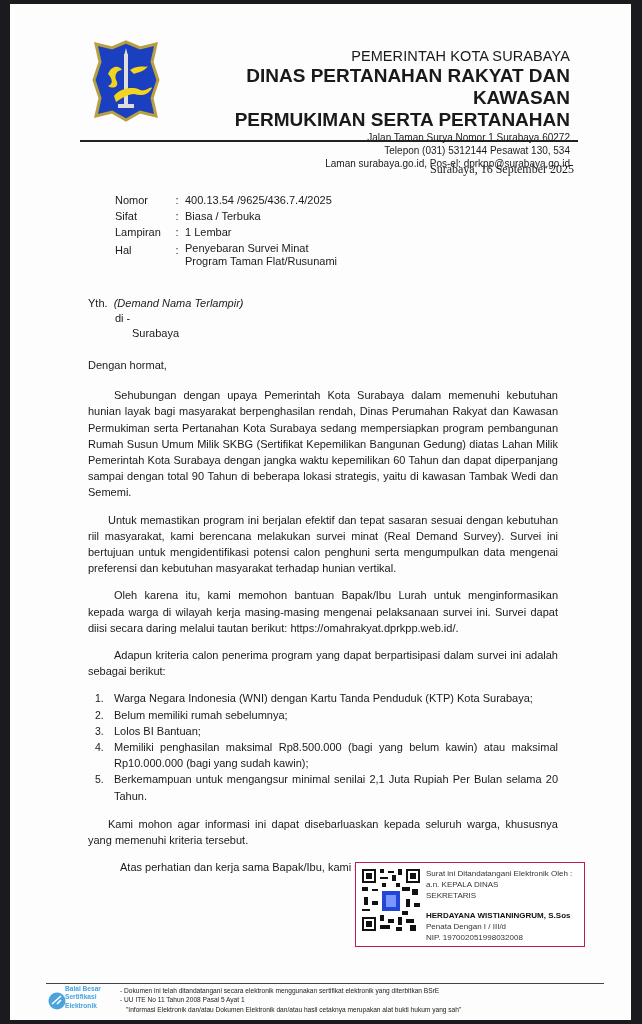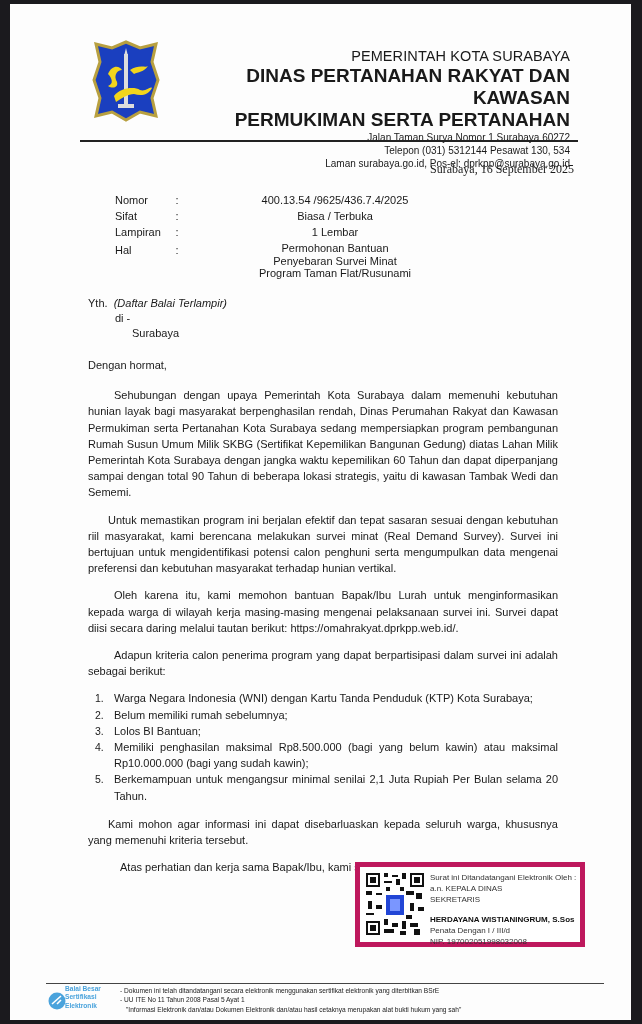--- a/index.html
+++ b/index.html
@@ -15,38 +15,38 @@
   .kop { position:absolute; left:150px; top:48px; width:420px; text-align:right; }
   .kop .l1 { font-size:14.5px; letter-spacing:0.1px; line-height:17px; }
   .kop .l2, .kop .l3 { font-size:19px; font-weight:bold; line-height:22px; }
   .kop .addr { font-size:10px; line-height:13px; }
   .kop-rule { position:absolute; left:80px; width:498px; top:140px; height:2px; background:#222; }
   .date { position:absolute; right:68px; top:162px; font-size:12px;font-family:Liberation Serif, serif; }
   .meta { position:absolute; left:88px; top:192px; font-size:11px; line-height:16px;margin-left:27px; }
   .meta-row { display:flex; }
   .meta-row .k { width:54px; }
   .meta-row .c { width:16px; text-align:center; }
-  .meta-row .v { width:300px;text-align:center; }
+  .meta-row .v { width:300px; }
   .meta-row .v div { line-height:12.5px; }
   .yth { position:absolute; left:88px; top:296px; font-size:11px; line-height:15px; }
   .yth .addressee { font-style:italic; }
   .di { padding-left:27px; }
   .city { padding-left:44px; }
   .body { position:absolute; left:88px; top:357px; width:470px; font-size:11px; line-height:16.2px; }
   .body p { margin:0 0 11px 0; text-align:justify; }
   .body .salam { margin-bottom:14px; }
   .indent { text-indent:20px; }
   .indent2 { text-indent:26px; }
   .crit { margin:0 0 12px 0; padding:0; list-style:none; }
   .crit li { display:flex; text-align:justify; line-height:16.2px; }
   .crit li .n { width:26px; padding-left:7px; box-sizing:border-box; font-size:10.5px; }
   .crit li .t { flex:1; }
   .sigbox {
     position:absolute; left:355px; top:862px; width:230px; height:85px;
-    border:5px solid #be185d; background:#fff; box-sizing:border-box;
+    border:1px solid #be185d; background:#fff; box-sizing:border-box;
   }
   .qr { position:absolute; left:6px; top:6px; width:58px; height:62px; }
   .sigtext { position:absolute; left:70px; top:5px; font-size:8px; line-height:11px; color:#333; }
   .sigtext .name { font-weight:bold; color:#111; }
   .sigtext .gap { height:9px; }
   .foot-rule { position:absolute; left:46px; top:983px; width:558px; height:1px; background:#444; }
   .bsre { position:absolute; left:48px; top:987px; width:70px; height:28px; }
   .bsre-text { position:absolute; left:65px; top:985px; font-size:6.6px; line-height:8.4px; color:#4aa3dc; font-weight:bold; }
   .foot { position:absolute; left:120px; top:986px; font-size:6.6px; line-height:9.4px; color:#222; }
   .foot .q { padding-left:6px; }
@@ -97,29 +97,28 @@
     <span class="k">Lampiran</span>
     <span class="c">:</span>
     <span class="v">
         <div style="line-height:16px">1 Lembar</div>
       </span>
   </div>
   <div class="meta-row" style="margin-top:2px">
     <span class="k">Hal</span>
     <span class="c">:</span>
     <span class="v">
-      <div>Permohonan Bantuan</div>
       <div>Penyebaran Survei Minat</div>
       <div>Program Taman Flat/Rusunami</div>
     </span>
   </div>
 </div>
 
 <div class="yth">
-  <div><span>Yth.</span>&nbsp;&nbsp;<span class="addressee">(Daftar Balai Terlampir)</span></div>
+  <div><span>Yth.</span>&nbsp;&nbsp;<span class="addressee">(Demand Nama Terlampir)</span></div>
   <div class="di">di -</div>
   <div class="city">Surabaya</div>
 </div>
 
 <div class="body">
   <p class="salam">Dengan hormat,</p>
   <p class="indent2">Sehubungan dengan upaya Pemerintah Kota Surabaya dalam memenuhi kebutuhan hunian layak bagi masyarakat berpenghasilan rendah, Dinas Perumahan Rakyat dan Kawasan Permukiman serta Pertanahan Kota Surabaya sedang mempersiapkan program pembangunan Rumah Susun Umum Milik SKBG (Sertifikat Kepemilikan Bangunan Gedung) diatas Lahan Milik Pemerintah Kota Surabaya dengan jangka waktu kepemilikan 60 Tahun dan dapat diperpanjang sampai dengan total 90 Tahun di beberapa lokasi strategis, yaitu di kawasan Tambak Wedi dan Sememi.</p>
   <p class="indent">Untuk memastikan program ini berjalan efektif dan tepat sasaran sesuai dengan kebutuhan riil masyarakat, kami berencana melakukan survei minat (Real Demand Survey). Survei ini bertujuan untuk mengidentifikasi potensi calon penghuni serta mengumpulkan data mengenai preferensi dan kebutuhan masyarakat terhadap hunian vertikal.</p>
   <p class="indent2">Oleh karena itu, kami memohon bantuan Bapak/Ibu Lurah untuk menginformasikan kepada warga di wilayah kerja masing-masing mengenai pelaksanaan survei ini. Survei dapat diisi secara daring melalui tautan berikut: https://omahrakyat.dprkpp.web.id/.</p>
   <p class="indent2">Adapun kriteria calon penerima program yang dapat berpartisipasi dalam survei ini adalah sebagai berikut:</p>

